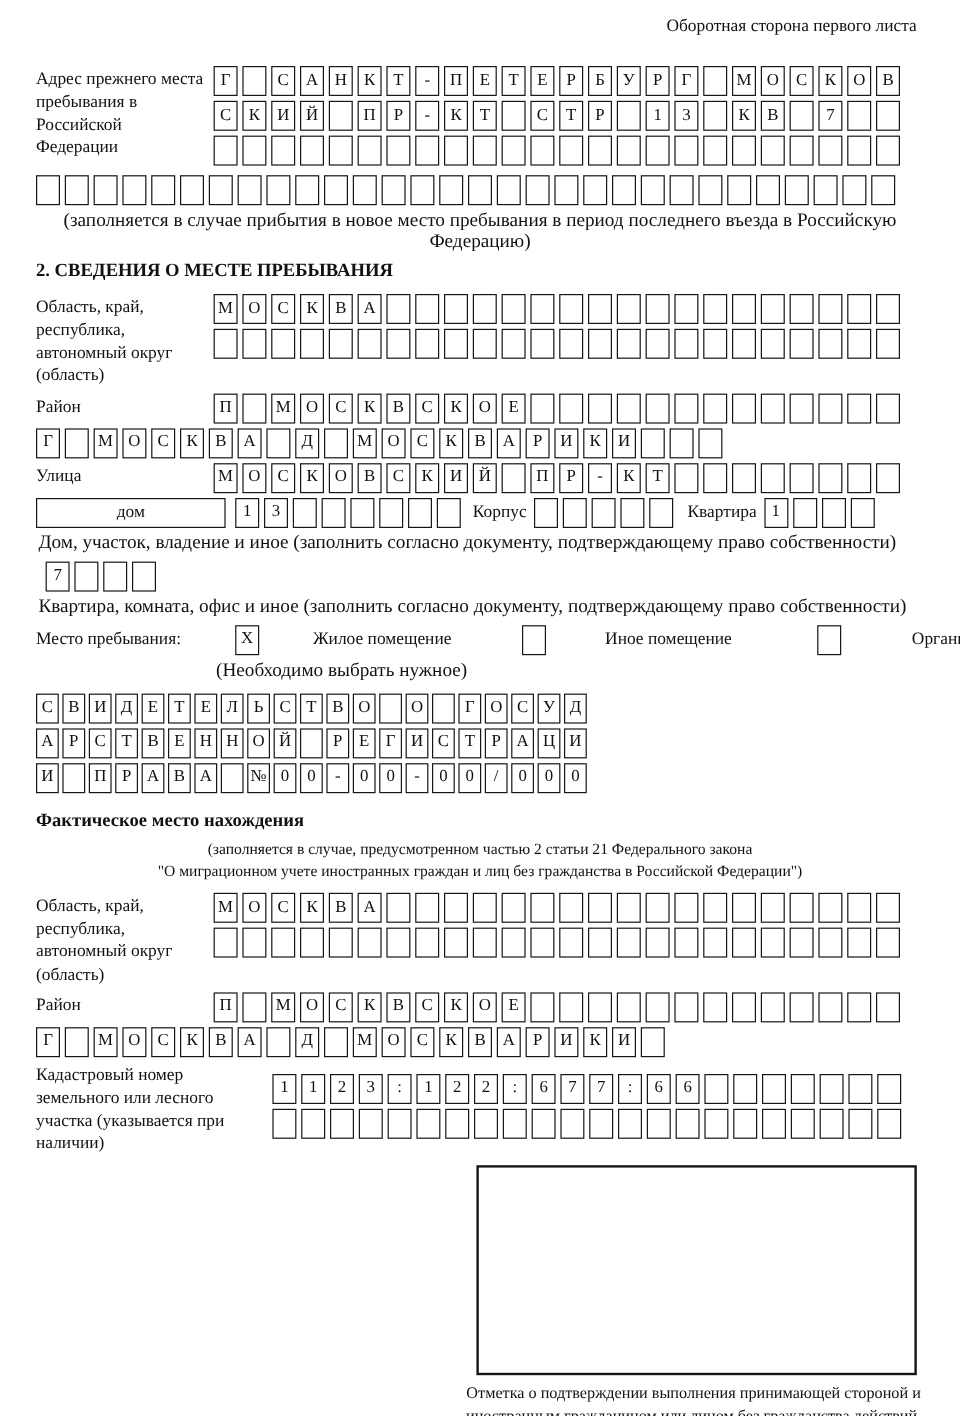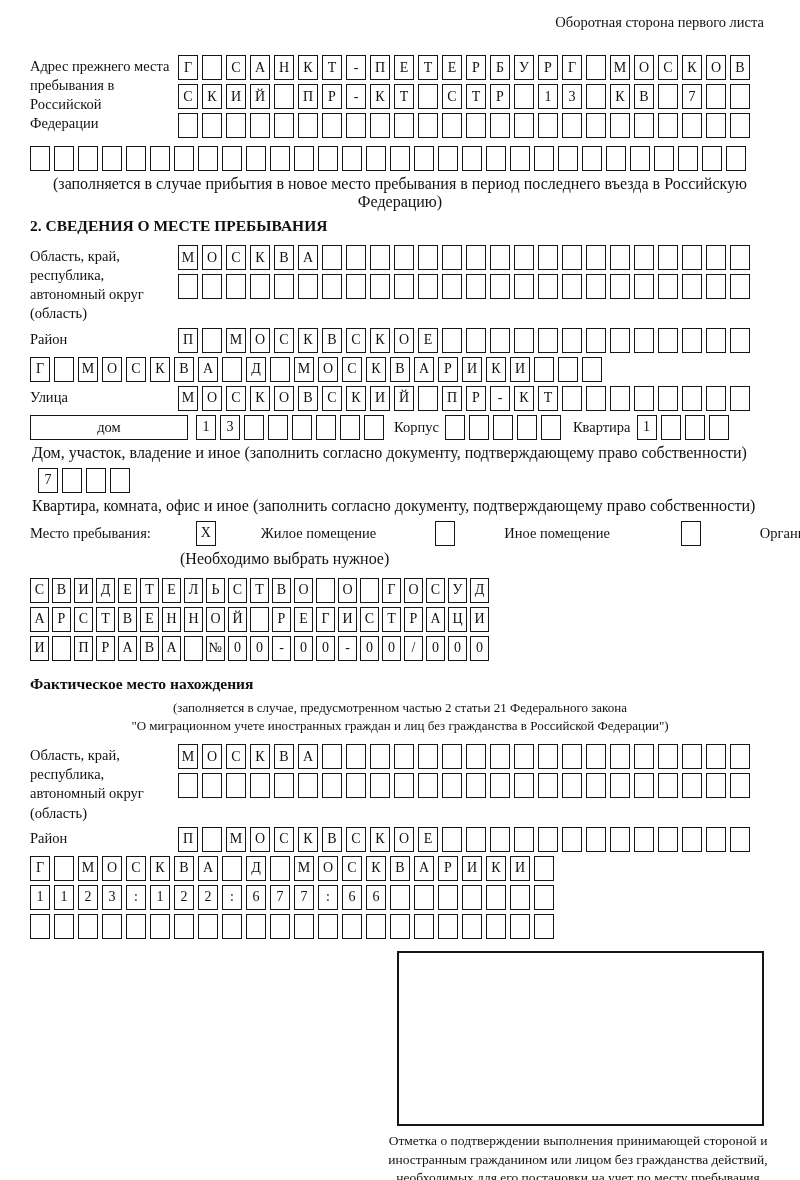--- a/index.html
+++ b/index.html
@@ -548,20 +548,21 @@
       <span class="cell">А</span>
       <span class="cell">Р</span>
       <span class="cell">И</span>
       <span class="cell">К</span>
       <span class="cell">И</span>
       <span class="cell"></span>
     </div>
 </div>
 
 <div class="field wide-lbl">
+  <div class="flabel">Кадастровый номер земельного или лесного участка (указывается при наличии)</div>
   <div class="rows" style="align-self:center;">
     <div class="grid">
         <span class="cell">1</span>
         <span class="cell">1</span>
         <span class="cell">2</span>
         <span class="cell">3</span>
         <span class="cell">:</span>
         <span class="cell">1</span>
         <span class="cell">2</span>
         <span class="cell">2</span>

